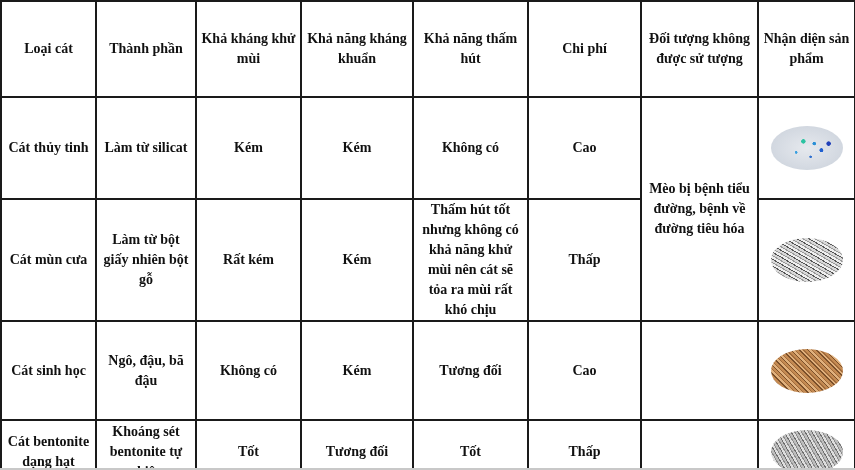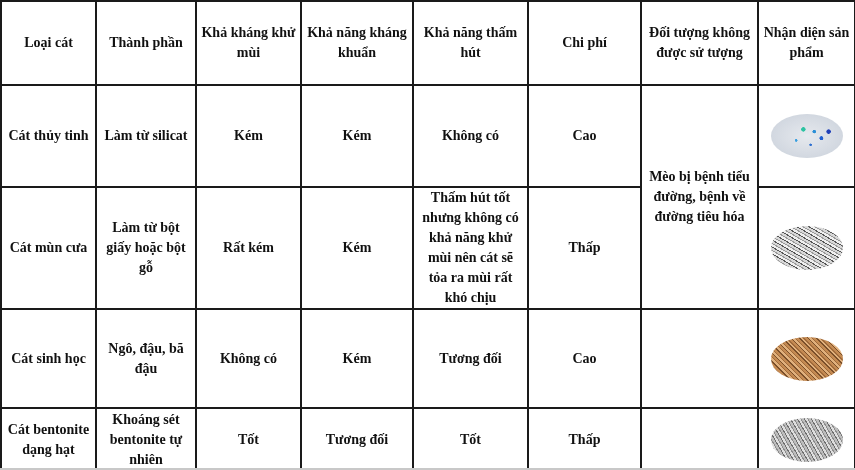--- a/index.html
+++ b/index.html
@@ -23,21 +23,21 @@
     <col style="width:95px">
       <col style="width:100px">
       <col style="width:105px">
       <col style="width:112px">
     <col style="width:115px">
       <col style="width:113px">
       <col style="width:117px">
       <col style="width:97px">
   </colgroup>
   <thead>
-    <tr style="height:84px">
+    <tr style="height:96px">
       <th>Loại cát</th>
       <th>Thành phần</th>
       <th>Khả kháng khử mùi</th>
       <th>Khả năng kháng khuẩn</th>
       <th>Khả năng thấm hút</th>
       <th>Chi phí</th>
       <th>Đối tượng không được sử tượng</th>
       <th>Nhận diện sản phẩm</th>
     </tr>
   </thead>
@@ -49,21 +49,21 @@
       <td>Kém</td>
       <td>Không có</td>
       <td>Cao</td>
       <td rowspan="2">Mèo bị bệnh tiểu đường, bệnh về đường tiêu hóa</td>
       <td>
           <div class="thumb t-silica"></div>
         </td>
     </tr>
     <tr style="height:119px">
       <td class="rowhead">Cát mùn cưa</td>
-      <td>Làm từ bột giấy hoặc bột gỗ</td>
+      <td>Làm từ bột giấy nhiên bột gỗ</td>
       <td>Rất kém</td>
       <td>Kém</td>
       <td>Thấm hút tốt nhưng không có khả năng khử mùi nên cát sẽ tỏa ra mùi rất khó chịu</td>
       <td>Thấp</td>
       <td>
           <div class="thumb t-sawdust"></div>
         </td>
     </tr>
     <tr style="height:99px">
       <td class="rowhead">Cát sinh học</td>

